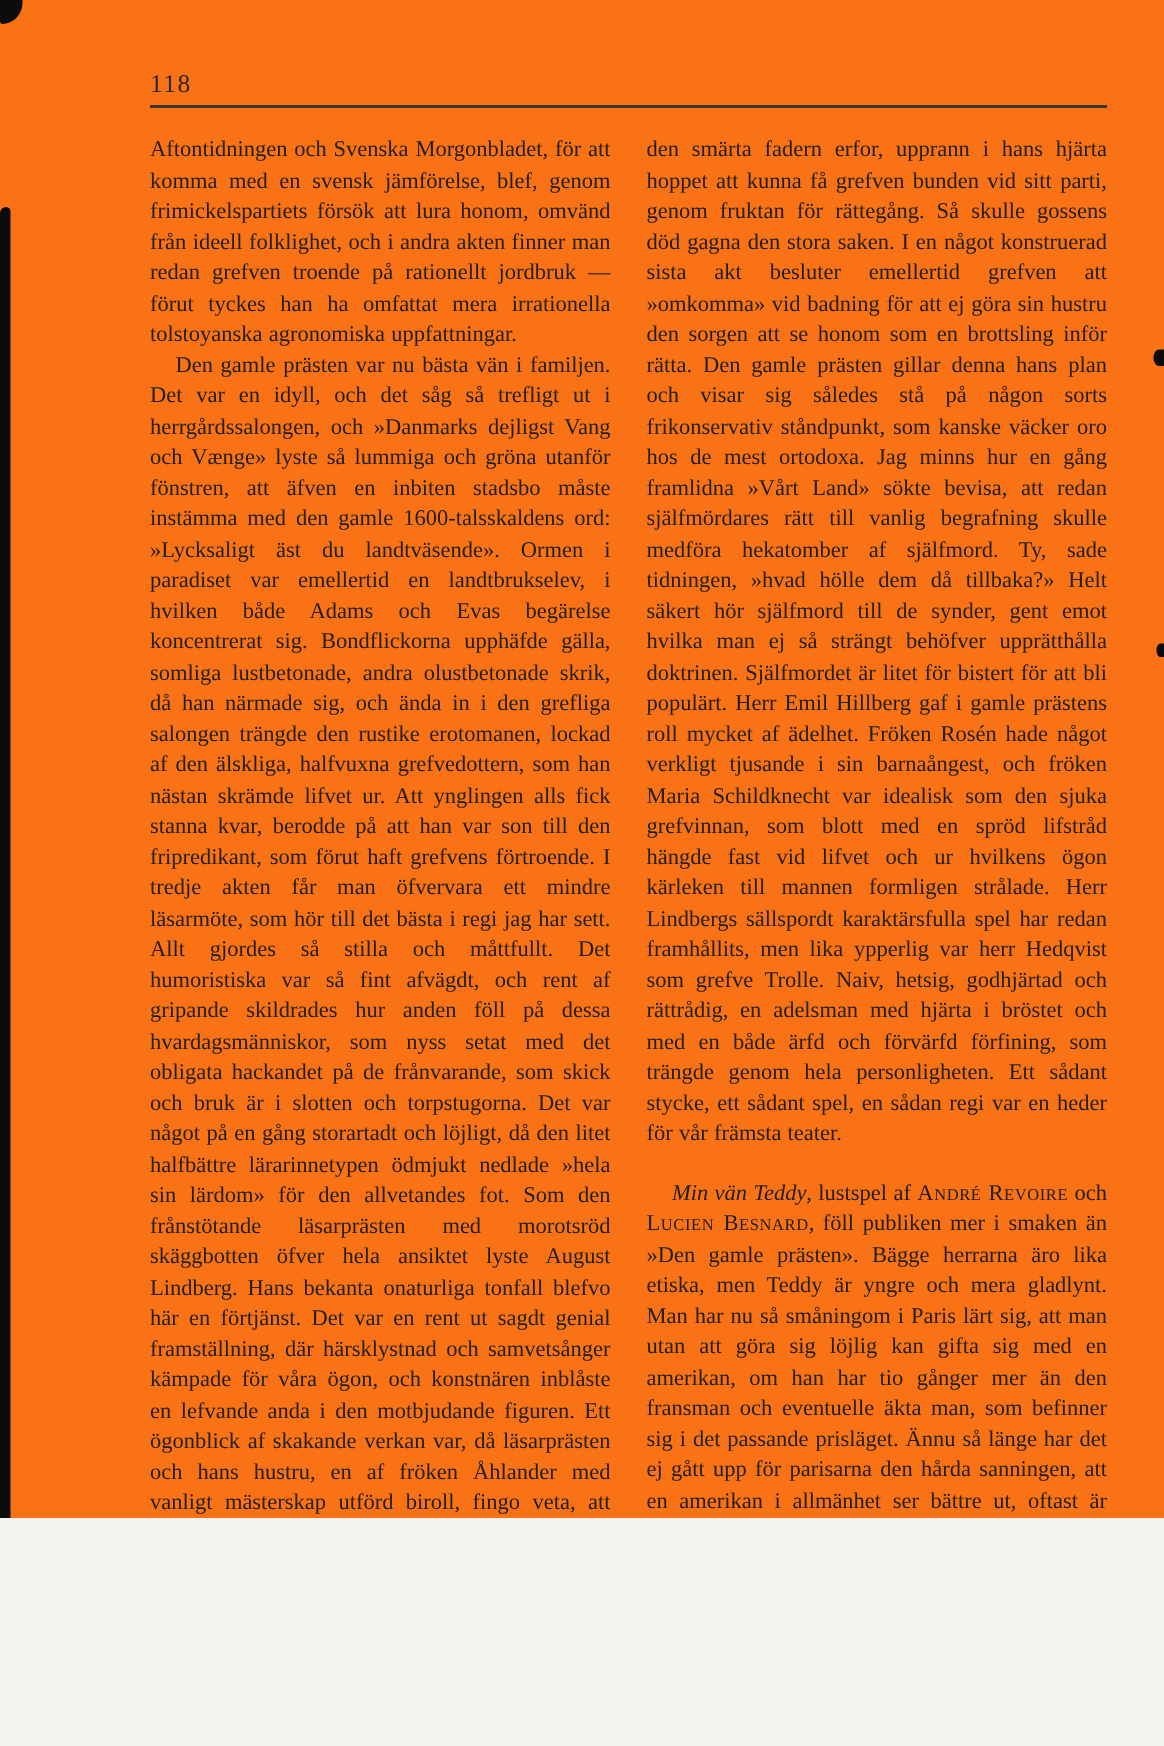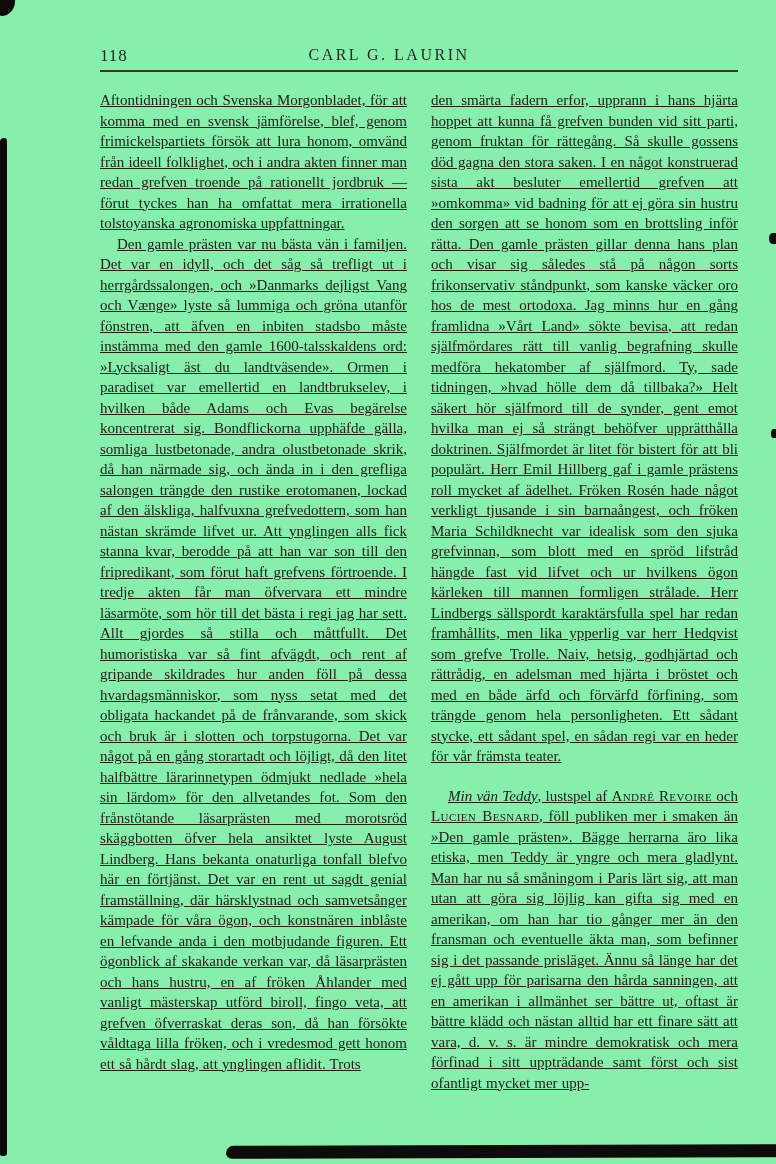--- a/index.html
+++ b/index.html
@@ -5,22 +5,22 @@
   html, body {
     margin: 0;
     padding: 0;
     width: 776px;
     height: 1164px;
     background: #f4f3f0;
   }
   .page {
     position: relative;
     width: 776px;
-    height: 1164px;
-    background: #86efac;
+    height: 1012px;
+    background: #f97316;
     overflow: hidden;
     color: #23201c;
     font-family: "Liberation Serif", serif;
   }
 
   
   .running-head {
     position: absolute;
     top: 44px;
     left: 100px;
@@ -56,21 +56,20 @@
 
   
   .columns {
     position: absolute;
     top: 90px;
     left: 100px;
     right: 38px;
     bottom: 0;
     display: flex;
     gap: 24px;
-    text-decoration: underline;
   }
   .column {
     flex: 1 1 0;
     font-size: 15px;
     line-height: 20.5px;
     text-align: justify;
     word-spacing: 0.4px;
   }
   .column p {
     margin: 0;
@@ -104,21 +103,20 @@
     border-radius: 60% 0 0 60%;
   }
 </style>
 </head>
 <body>
 
 <div class="page">
 
   <header class="running-head">
     <span class="page-number">118</span>
-    <span class="running-title">CARL G. LAURIN</span>
   </header>
   <div class="header-rule"></div>
 
   <main class="columns">
 
     <div class="column">
       <p>Aftontidningen och Svenska Morgonbladet, för att komma med en svensk jämförelse, blef, genom frimickelspartiets försök att lura honom, omvänd från ideell folklighet, och i andra akten finner man redan grefven troende på rationellt jordbruk — förut tyckes han ha omfattat mera irrationella tolstoyanska agronomiska uppfattningar.</p>
       <p class="indent">Den gamle prästen var nu bästa vän i familjen. Det var en idyll, och det såg så trefligt ut i herrgårdssalongen, och »Danmarks dejligst Vang och Vænge» lyste så lummiga och gröna utanför fönstren, att äfven en inbiten stadsbo måste instämma med den gamle 1600-talsskaldens ord: »Lycksaligt äst du landtväsende». Ormen i paradiset var emellertid en landtbrukselev, i hvilken både Adams och Evas begärelse koncentrerat sig. Bondflickorna upphäfde gälla, somliga lustbetonade, andra olustbetonade skrik, då han närmade sig, och ända in i den grefliga salongen trängde den rustike erotomanen, lockad af den älskliga, halfvuxna grefvedottern, som han nästan skrämde lifvet ur. Att ynglingen alls fick stanna kvar, berodde på att han var son till den fripredikant, som förut haft grefvens förtroende. I tredje akten får man öfvervara ett mindre läsarmöte, som hör till det bästa i regi jag har sett. Allt gjordes så stilla och måttfullt. Det humoristiska var så fint afvägdt, och rent af gripande skildrades hur anden föll på dessa hvardagsmänniskor, som nyss setat med det obligata hackandet på de frånvarande, som skick och bruk är i slotten och torpstugorna. Det var något på en gång storartadt och löjligt, då den litet halfbättre lärarinnetypen ödmjukt nedlade »hela sin lärdom» för den allvetandes fot. Som den frånstötande läsarprästen med morotsröd skäggbotten öfver hela ansiktet lyste August Lindberg. Hans bekanta onaturliga tonfall blefvo här en förtjänst. Det var en rent ut sagdt genial framställning, där härsklystnad och samvetsånger kämpade för våra ögon, och konstnären inblåste en lefvande anda i den motbjudande figuren. Ett ögonblick af skakande verkan var, då läsarprästen och hans hustru, en af fröken Åhlander med vanligt mästerskap utförd biroll, fingo veta, att grefven öfverraskat deras son, då han försökte våldtaga lilla fröken, och i vredesmod gett honom ett så hårdt slag, att ynglingen aflidit. Trots</p>
     </div>
 

